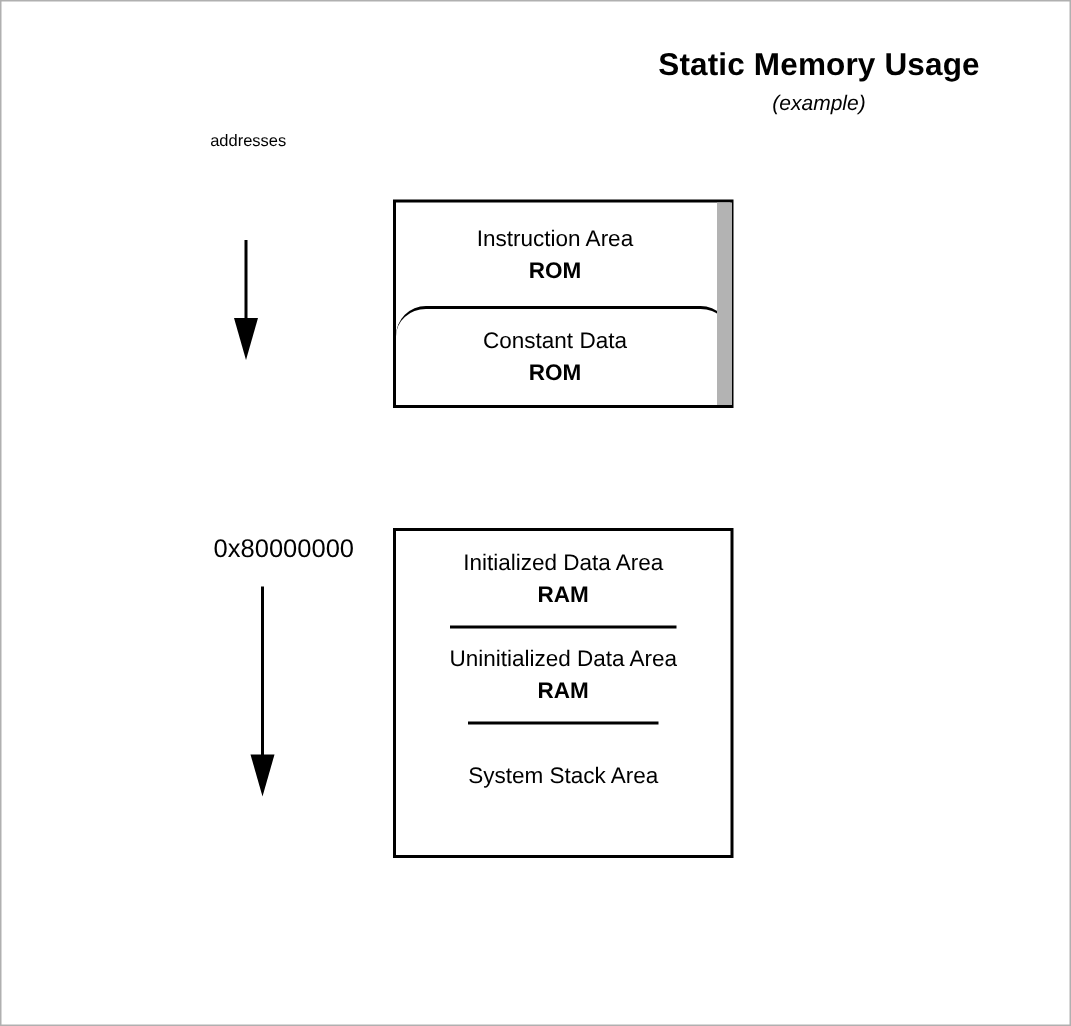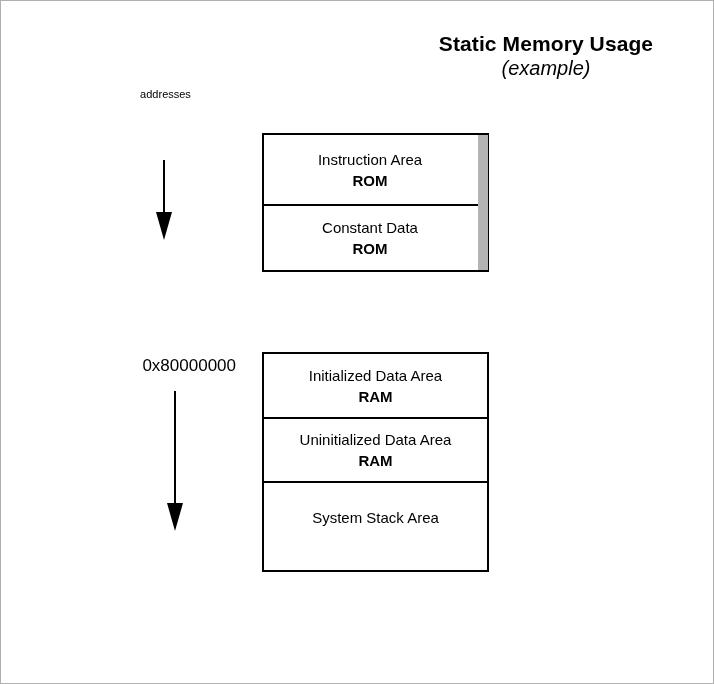--- a/index.html
+++ b/index.html
@@ -29,21 +29,21 @@
     text-align: center;
   }
   .title-main {
     font-size: 21px;
     font-weight: bold;
     color: #000000;
     letter-spacing: 0.1px;
     line-height: 22px;
   }
   .title-sub {
-    font-size: 20px;
+    font-size: 14px;
     font-style: italic;
     color: #000000;
     line-height: 22px;
     margin-top: 2px;
   }
 
   
   .addresses-label {
     position: absolute;
     left: 77px;
@@ -92,21 +92,21 @@
   
   .mem-box {
     position: absolute;
     box-sizing: border-box;
     border: 2px solid #000000;
     background: #ffffff;
     display: flex;
     flex-direction: column;
   }
   .rom-box  { left: 261px; top: 132px; width: 227px; height: 139px; }
-  .ram-box  { left: 261px; top: 351px; width: 227px; height: 220px; }
+  .ram-box  { left: 261px; top: 351px; width: 227px; height: 220px; align-items: center; }
 
   .mem-seg {
     box-sizing: border-box;
     display: flex;
     flex-direction: column;
     align-items: center;
     justify-content: center;
     position: relative;
   }
   .mem-seg + .mem-seg { border-top: 2px solid #000000; }
@@ -119,21 +119,21 @@
     white-space: nowrap;
   }
   .seg-type {
     font-size: 15px;
     font-weight: bold;
     color: #000000;
     line-height: 21px;
   }
 
   
-  .rom-box .mem-seg { padding-right: 11px; }
+  .rom-box .mem-seg { padding-right: 11px; border-radius: 20px; }
   .rom-seg-1 { height: 69px; }
   .rom-seg-2 { height: 66px; }
 
   .ram-seg-1 { height: 63px; }
   .ram-seg-2 { height: 64px; }
   .ram-seg-3 { height: 89px; }
 
   
   .rom-greybar {
     position: absolute;

